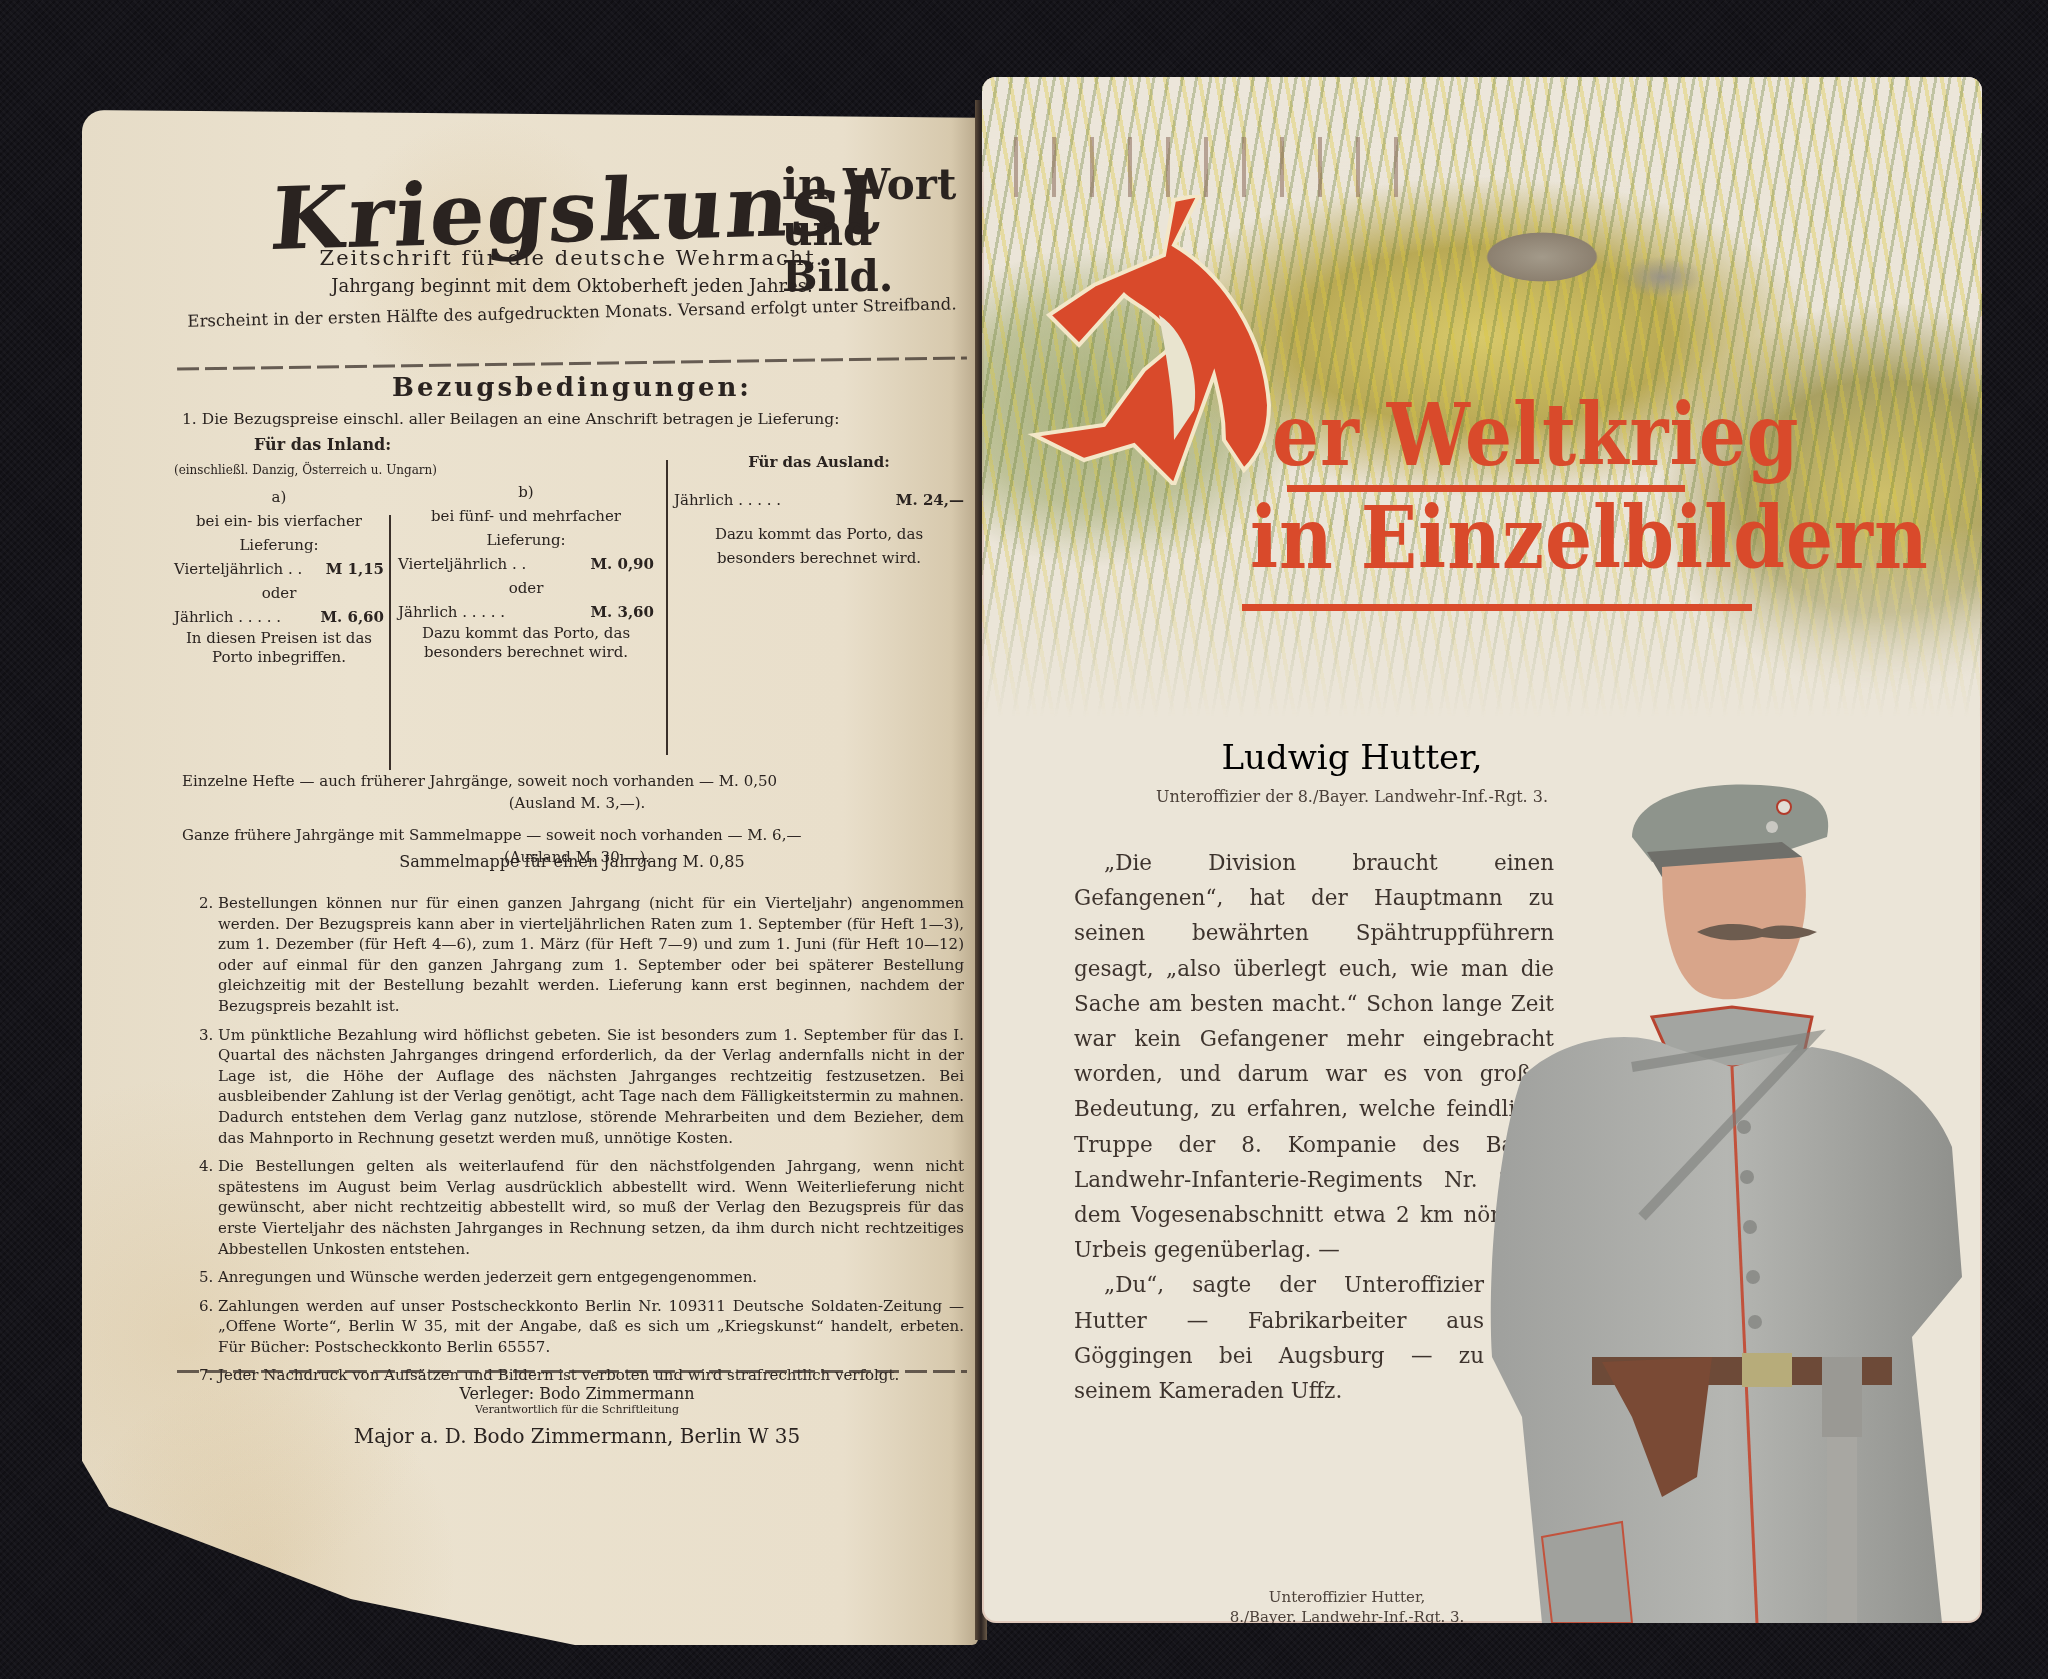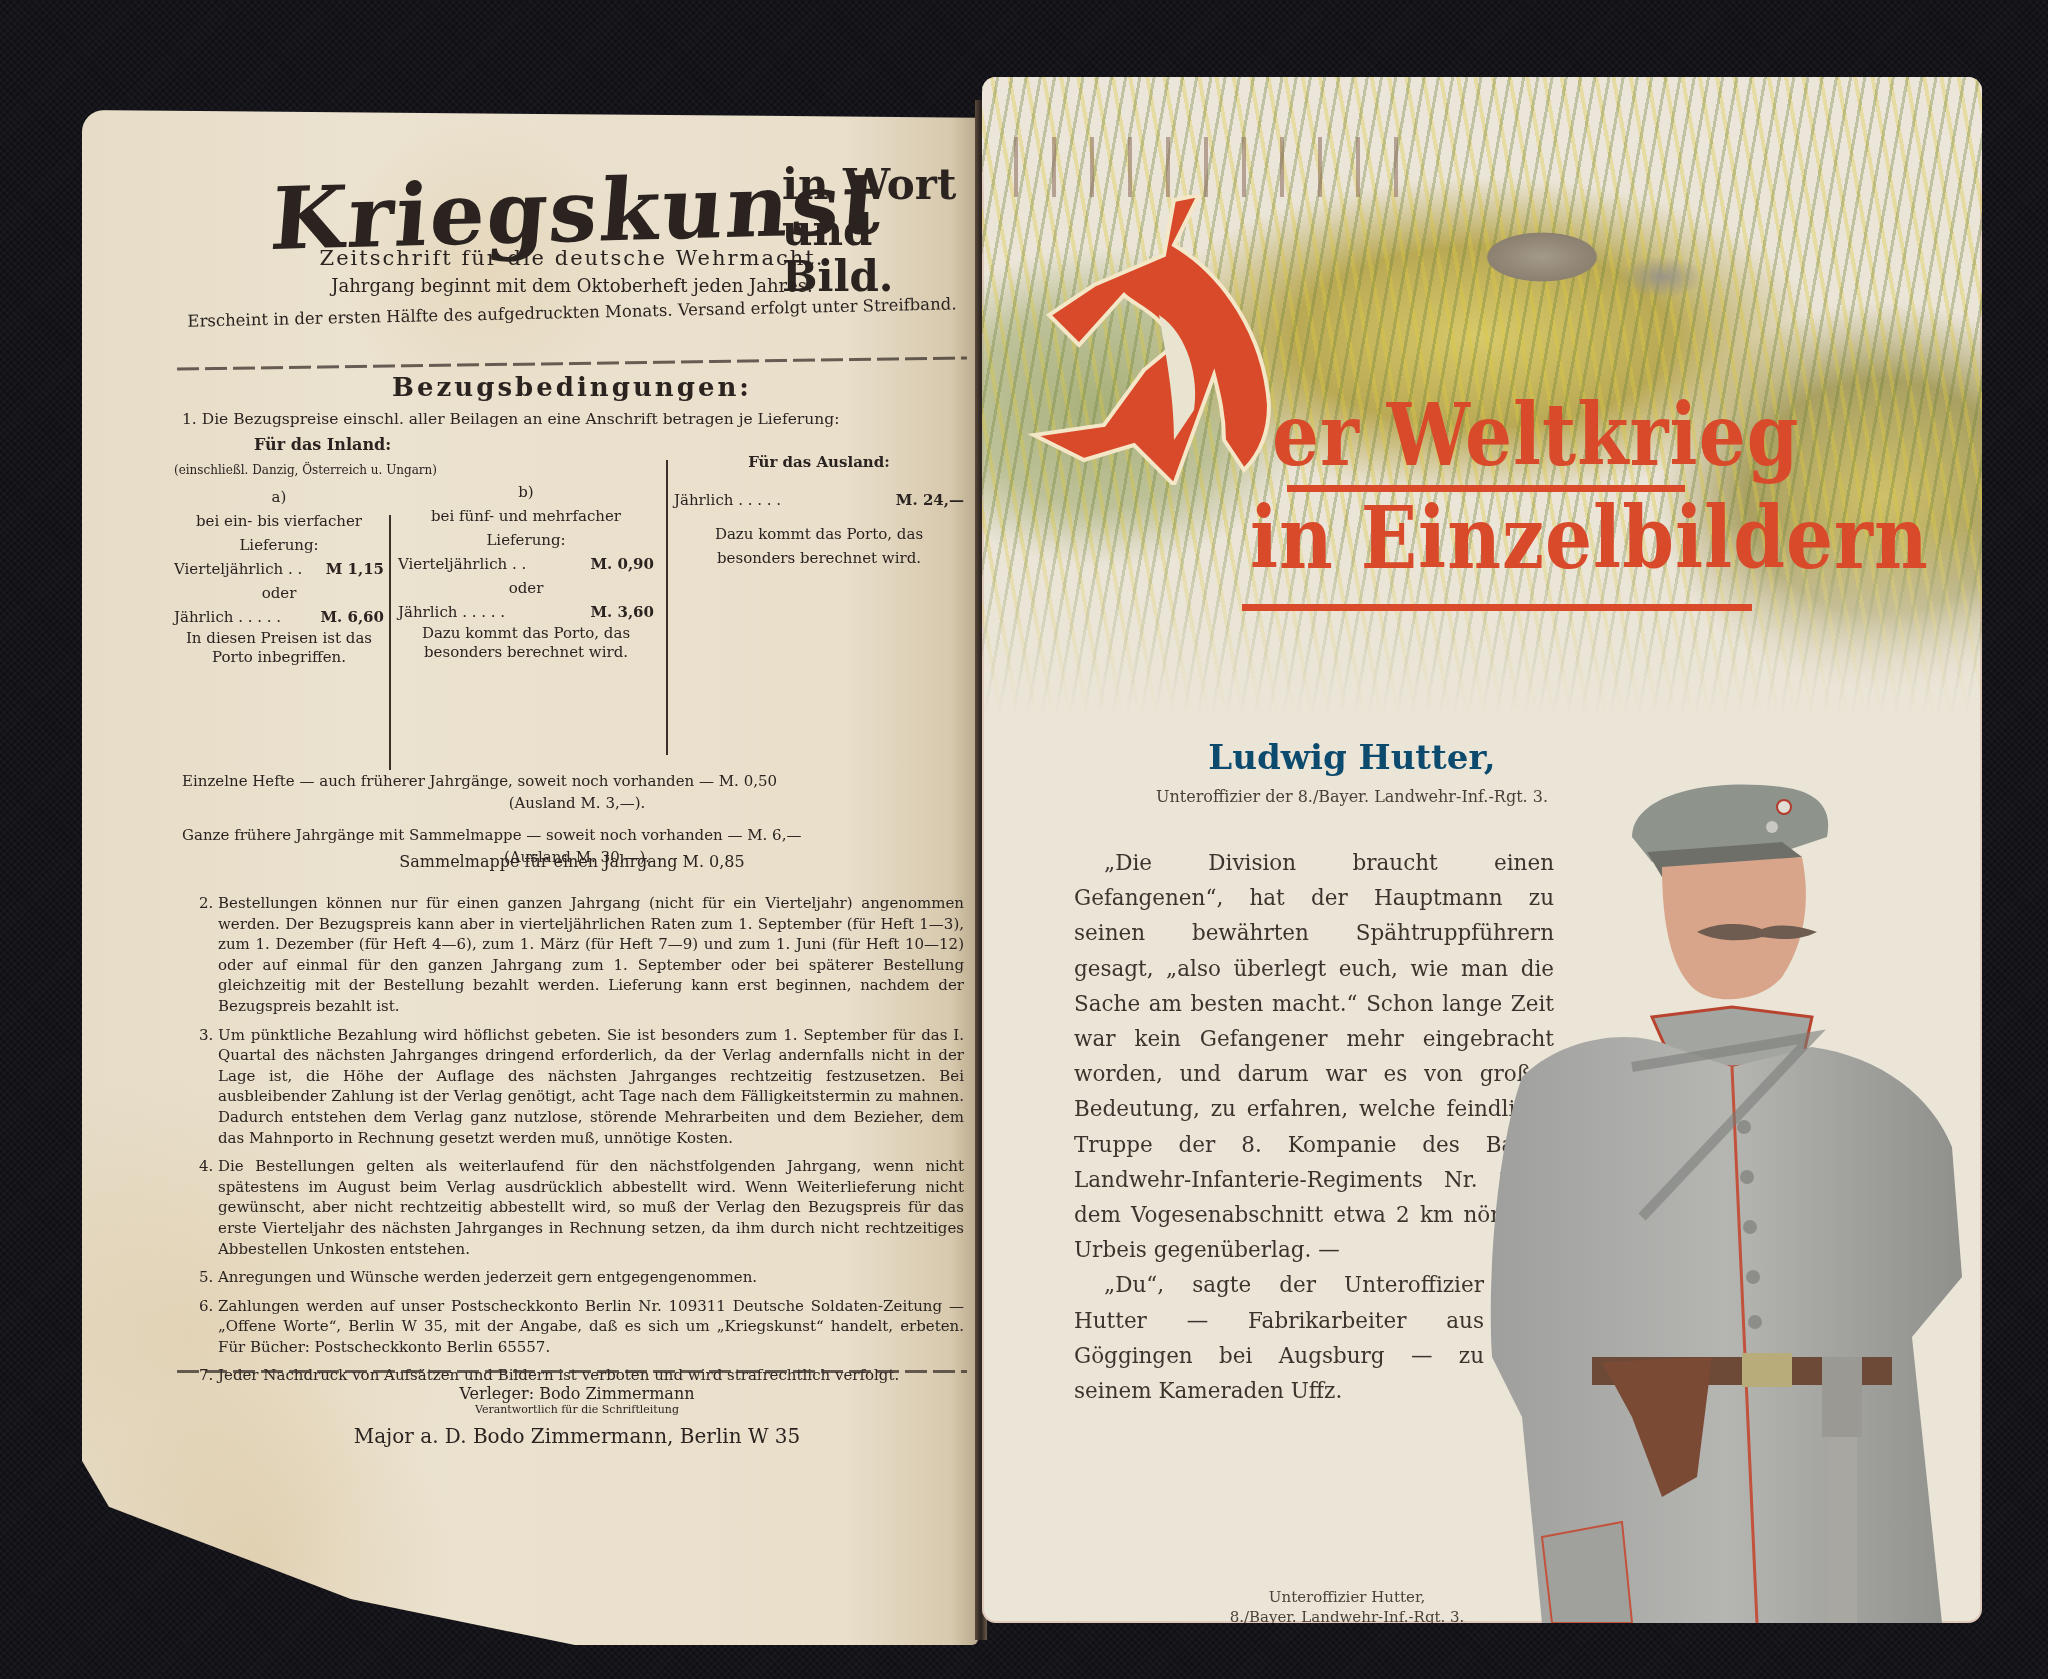--- a/index.html
+++ b/index.html
@@ -75,21 +75,21 @@
       radial-gradient(ellipse 260px 200px at 120px 330px,#a8b07a 0,rgba(160,170,110,0.6) 50%,rgba(0,0,0,0) 80%),
       linear-gradient(180deg,#ece6da 0,#ece6da 60px,rgba(0,0,0,0) 120px);
     -webkit-mask:linear-gradient(180deg,#000 70%,transparent 100%);}
   .scene-fence{position:absolute;left:10px;top:60px;width:440px;height:60px;
     background:repeating-linear-gradient(90deg,transparent 0 22px,#8a6a5a 22px 26px,transparent 26px 38px);opacity:.55;}
   .bigD{position:absolute;left:42px;top:118px;width:250px;height:290px;}
   .title1{position:absolute;left:290px;top:315px;font-family:"DejaVu Serif",serif;font-weight:bold;font-size:74px;color:#d94a2b;letter-spacing:1px;transform:scaleY(1.15);}
   .title2{position:absolute;left:268px;top:418px;font-family:"DejaVu Serif",serif;font-weight:bold;font-size:74px;color:#d94a2b;letter-spacing:1px;transform:scaleY(1.15);}
   .ul1{position:absolute;left:305px;top:408px;width:398px;height:7px;background:#d94a2b;}
   .ul2{position:absolute;left:260px;top:527px;width:510px;height:7px;background:#d94a2b;}
-  .name{position:absolute;left:180px;top:660px;width:380px;text-align:center;font-weight:bold;font-size:34px;color:#0c4a6e;}
+  .name{position:absolute;left:180px;top:660px;width:380px;text-align:center;font-weight:normal;font-size:34px;color:#000000;}
   .rank{position:absolute;left:60px;top:710px;width:620px;text-align:center;font-size:16px;color:#4a3f38;}
   .story{position:absolute;left:92px;top:768px;width:410px;font-size:21.5px;line-height:35.2px;color:#3d332d;text-align:justify;}
   .story p{margin:0;text-indent:30px;}
   .story .wide{width:480px;}
   .caption{position:absolute;left:200px;top:1510px;width:330px;text-align:center;font-size:15px;line-height:20px;color:#4a3f38;}
   .soldier{position:absolute;left:500px;top:640px;width:500px;height:906px;}
 </style>
 </head>
 <body>
 

